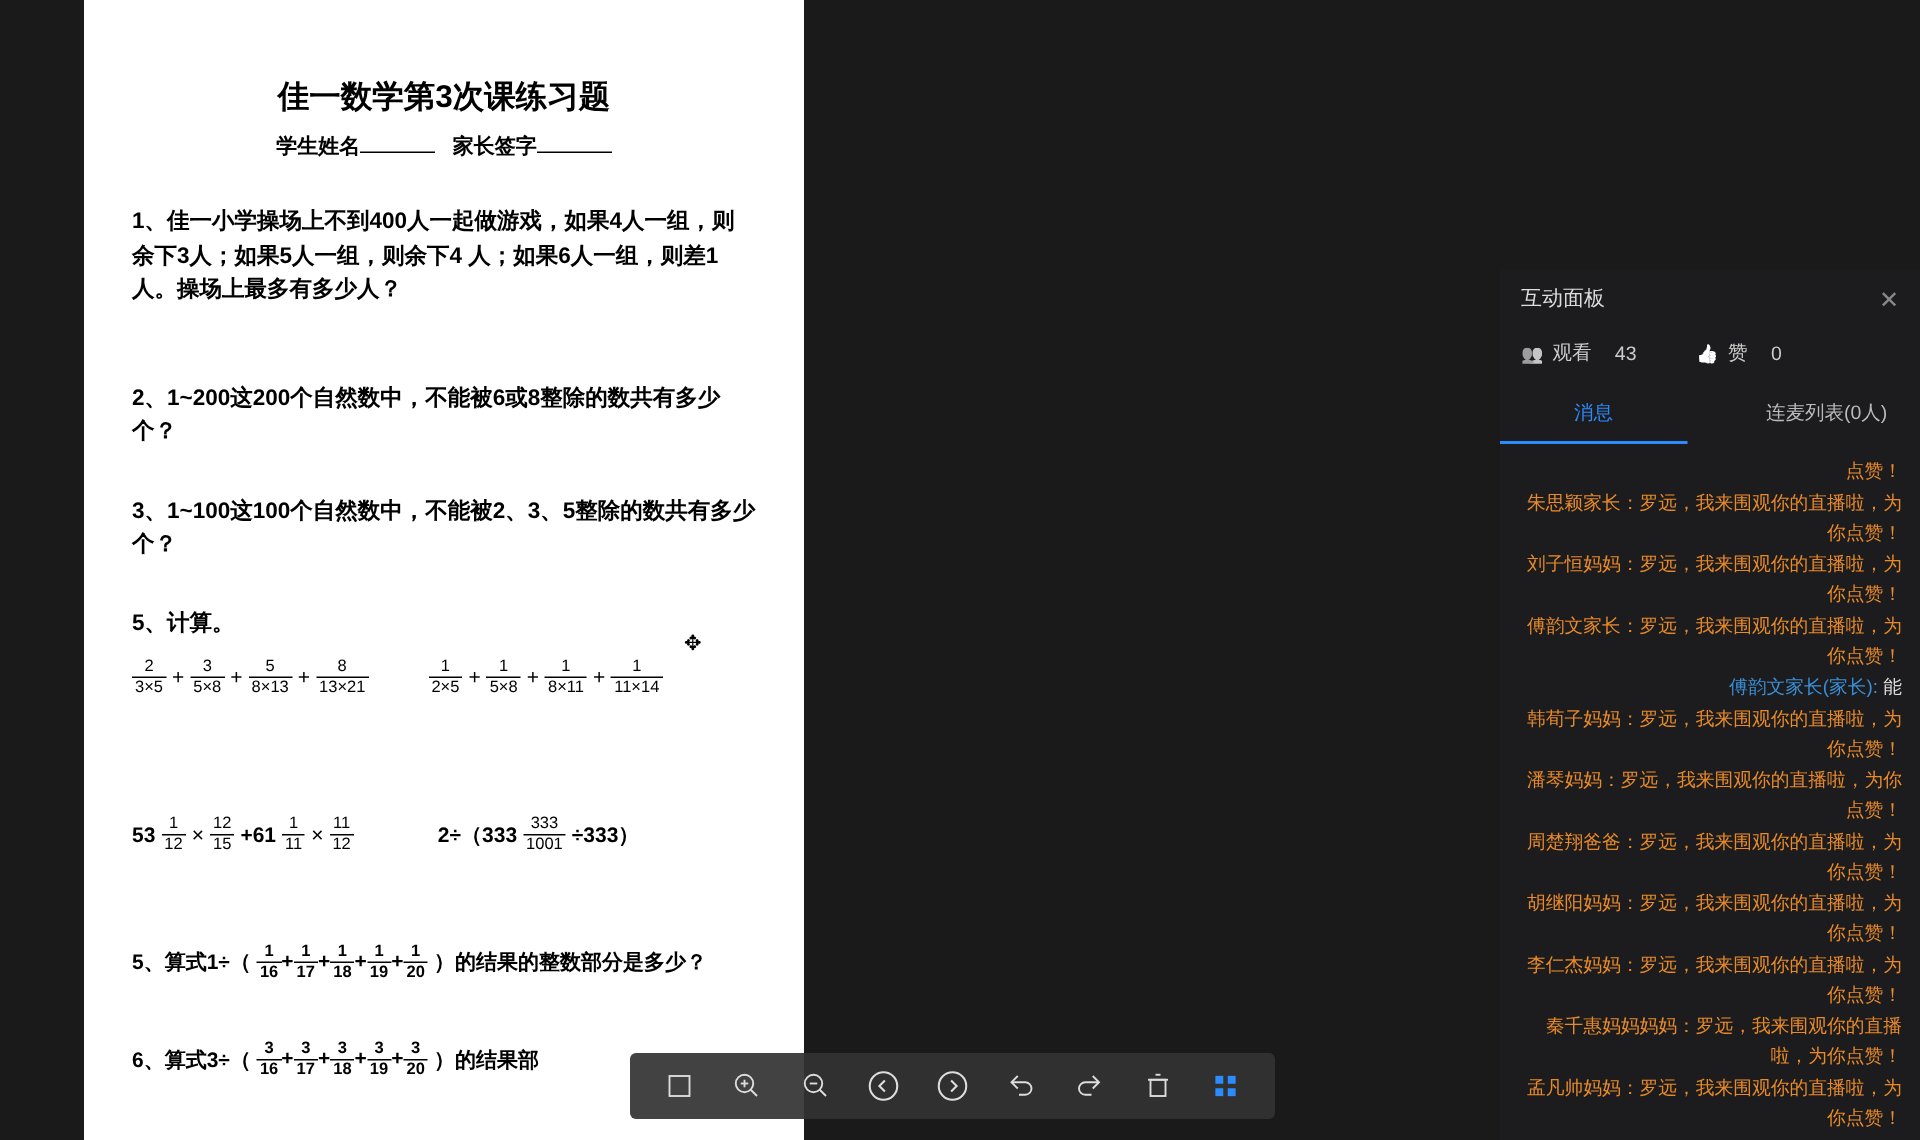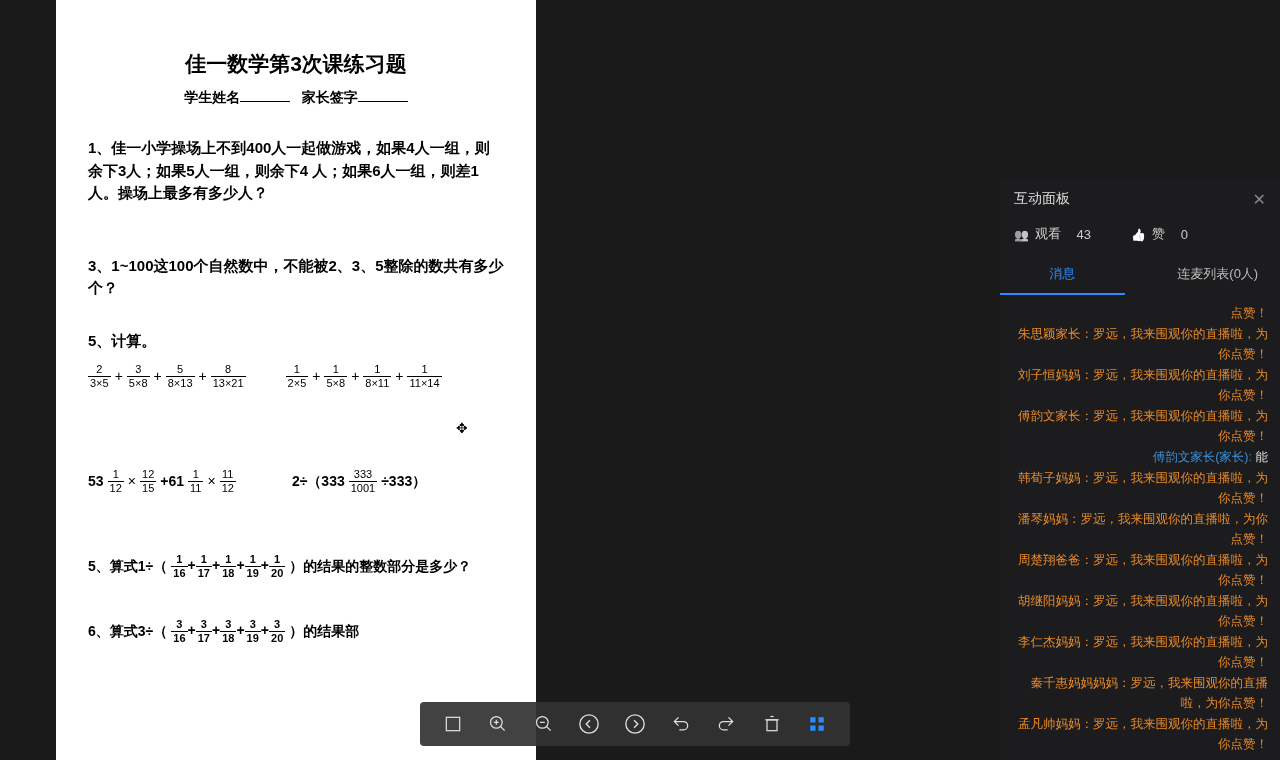--- a/index.html
+++ b/index.html
@@ -126,20 +126,21 @@
 <div class="document-area">
   <div class="doc-title">佳一数学第3次课练习题</div>
   <div class="doc-subtitle">
     <span>学生姓名</span><span class="blank"></span>&nbsp;&nbsp;
     <span>家长签字</span><span class="blank"></span>
   </div>
 
   <div class="question q1">
     <span>1、佳一小学操场上不到400人一起做游戏，如果4人一组，则余下3人；如果5人一组，则余下4 人；如果6人一组，则差1人。操场上最多有多少人？</span>
   </div>
+  <div class="question">2、1~200这200个自然数中，不能被6或8整除的数共有多少个？</div>
   <div class="question">3、1~100这100个自然数中，不能被2、3、5整除的数共有多少个？</div>
 
   <div class="question">
     <span>5、计算。</span>
     <div class="math-row">
       <span class="expr" id="expr-a">
           <span class="frac">
             <span class="num">2</span>
             <span class="den">3×5</span>
           </span>

